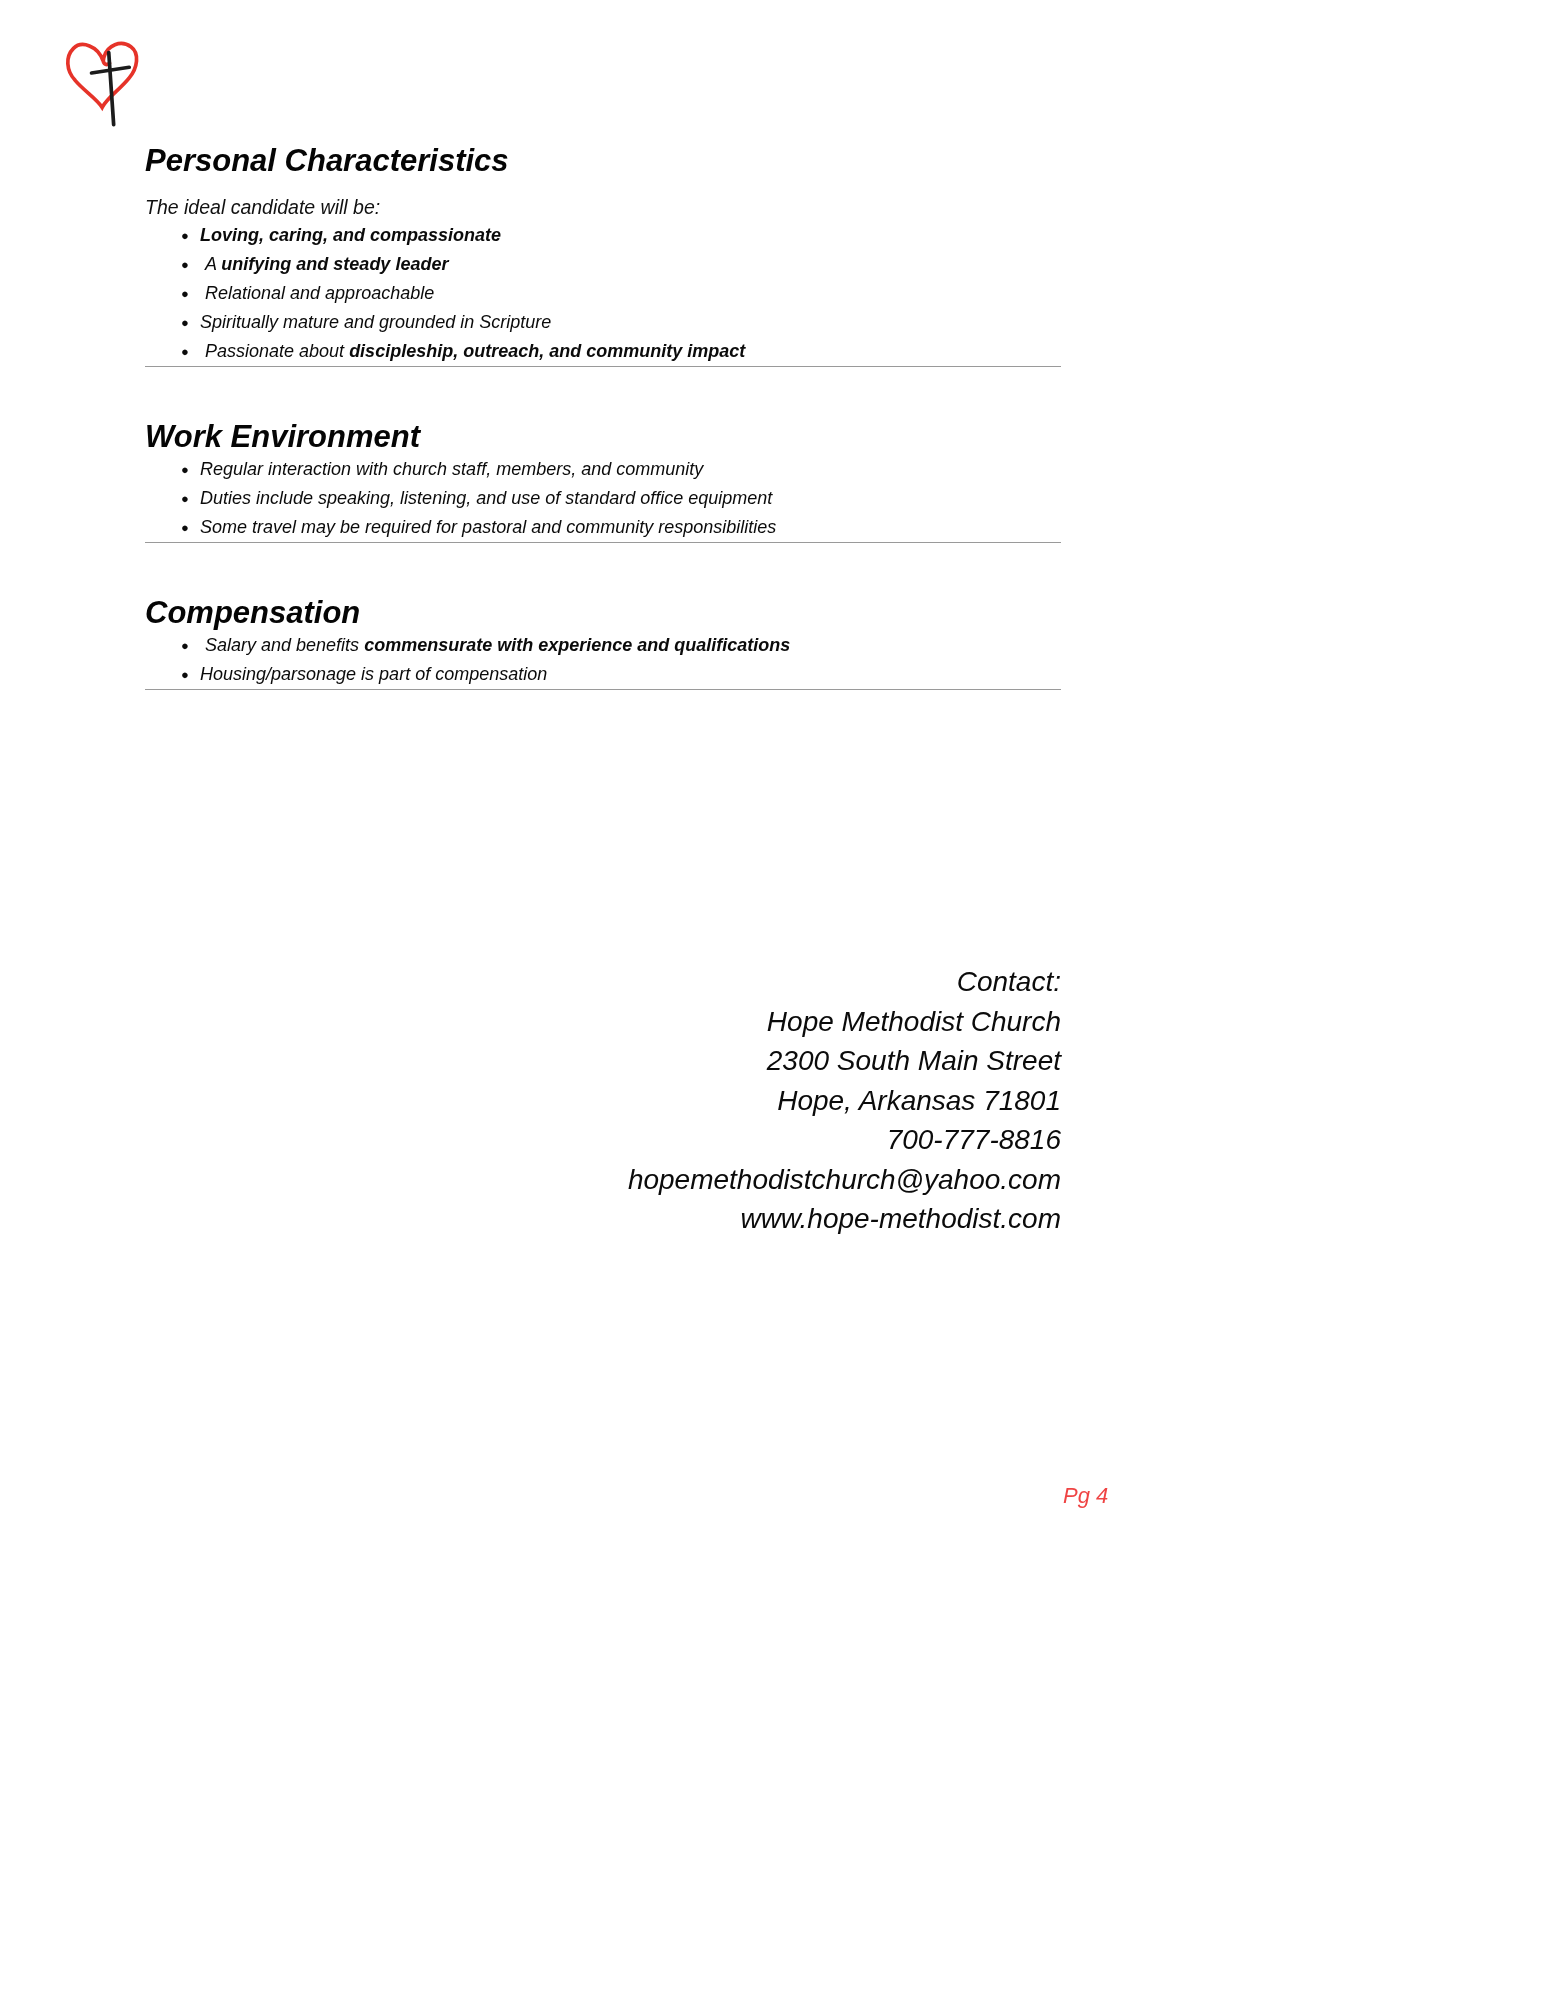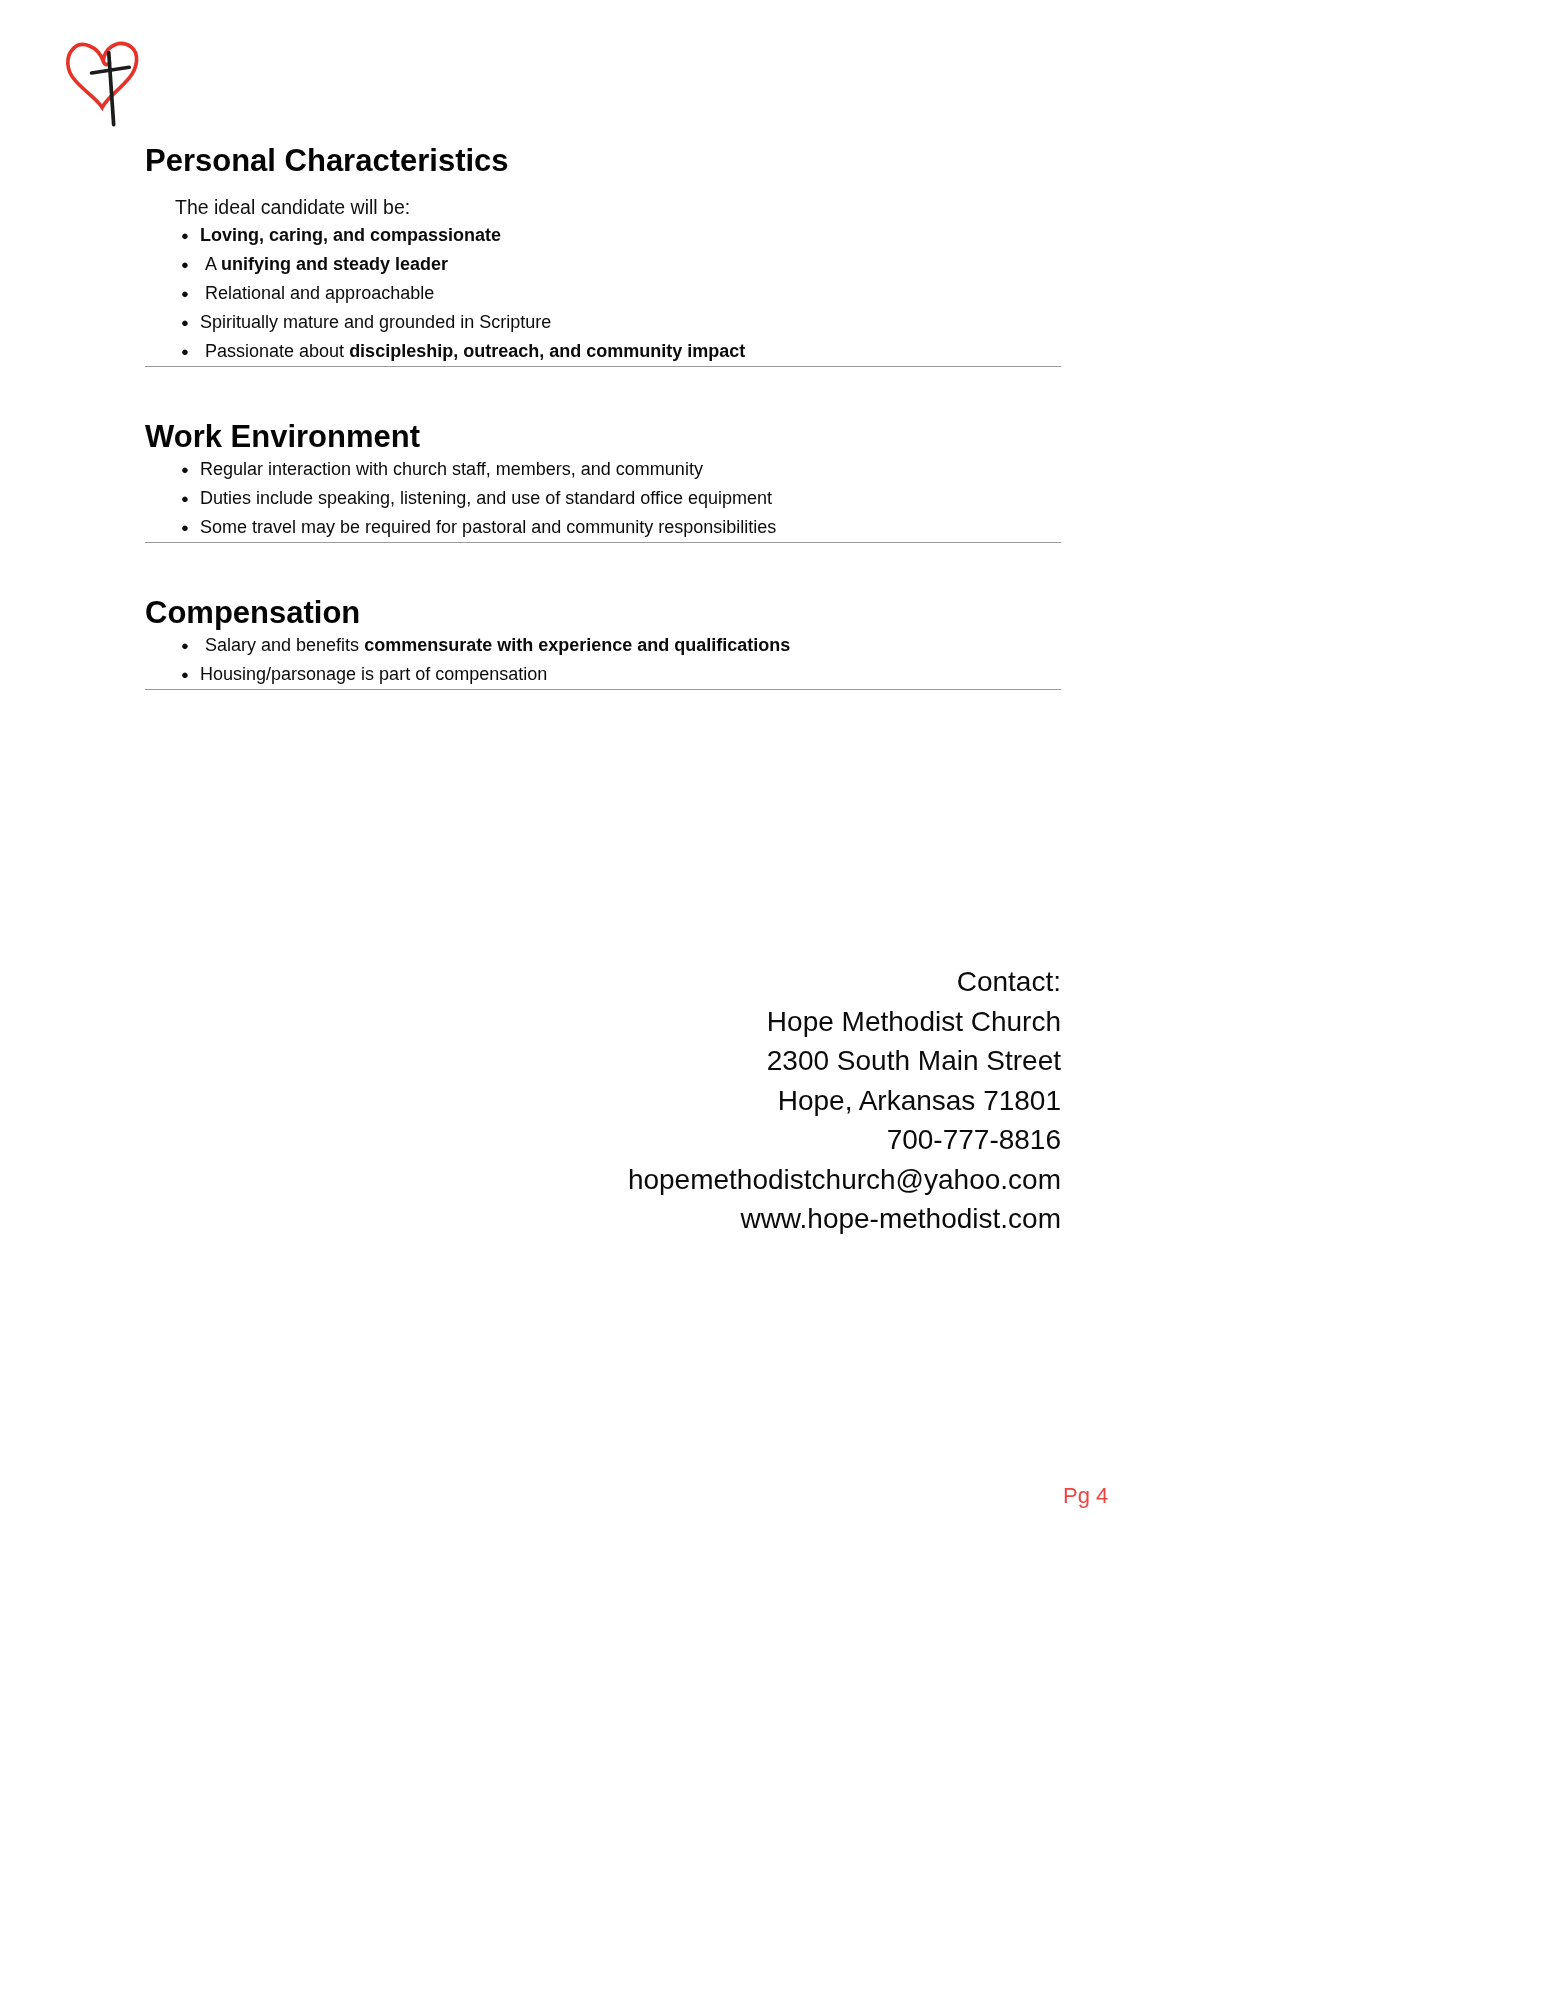--- a/index.html
+++ b/index.html
@@ -5,30 +5,31 @@
   * { margin:0; padding:0; box-sizing:border-box; }
   html,body { background:#ffffff; }
   .doc {
     position:relative;
     width:1545px;
     height:2000px;
     background:#ffffff;
     font-family:"Liberation Sans","DejaVu Sans",sans-serif;
     color:#0b0b0b;
     overflow:hidden;
+    font-style:italic;
   }
   .logo { position:absolute; left:62px; top:36px; width:82px; height:92px; }
   .content { position:absolute; left:145px; top:142px; width:916px; }
   .section-title {
     font-size:31px;
     font-weight:700;
     color:#050505;
     line-height:37px;
   }
-  .intro { font-size:19.5px; line-height:28px; margin-top:14px; color:#111;margin-left:30px; }
+  .intro { font-size:19.5px; line-height:28px; margin-top:14px; color:#111; }
   ul.bullets { list-style:none; padding-left:55px; margin:0; }
   ul.bullets li {
     font-size:18px;
     line-height:29px;
     white-space:pre-wrap;
     position:relative;
     color:#0b0b0b;
   }
   ul.bullets li::before {
     content:"●";

